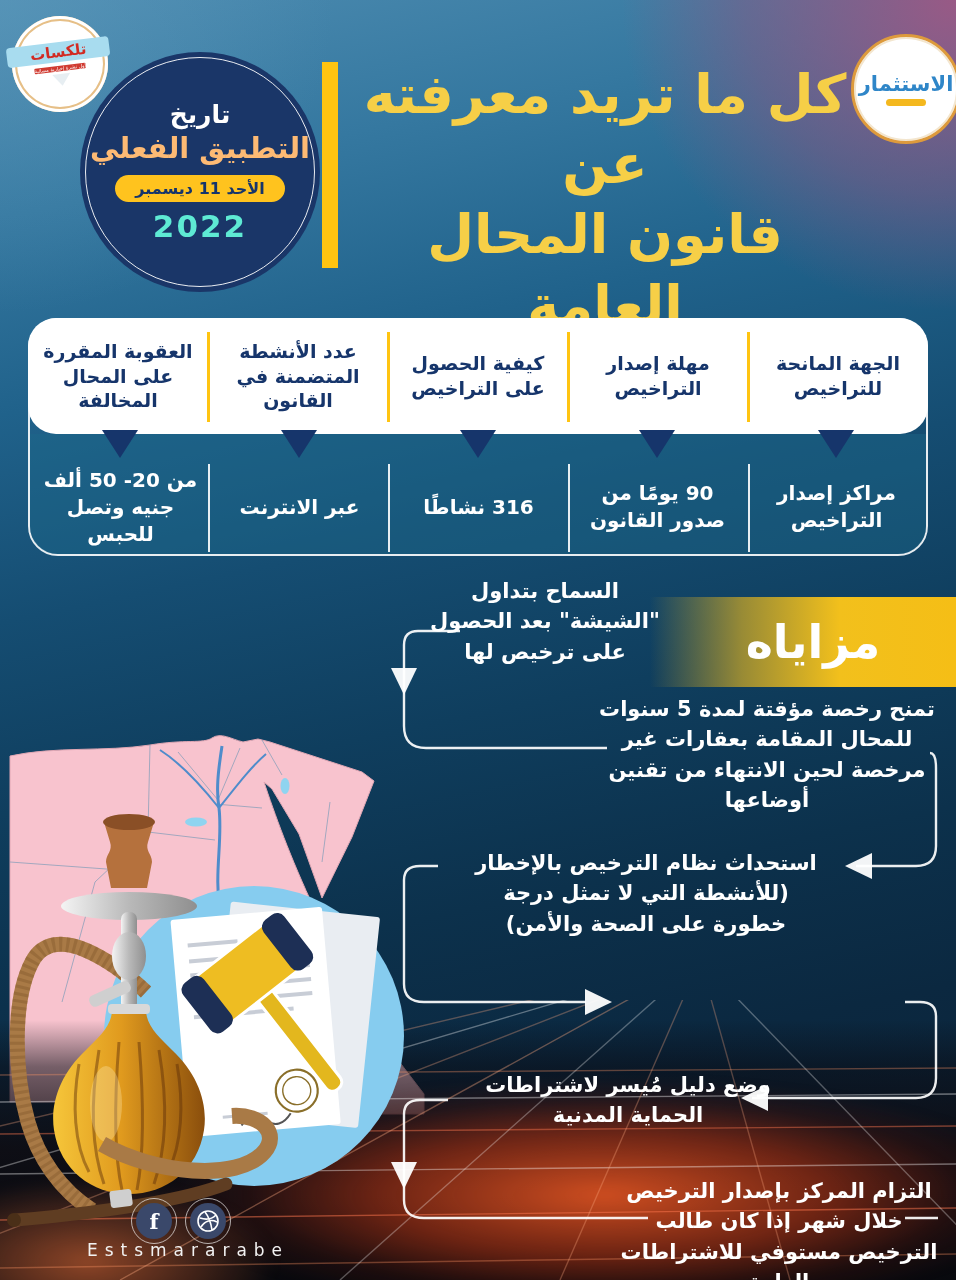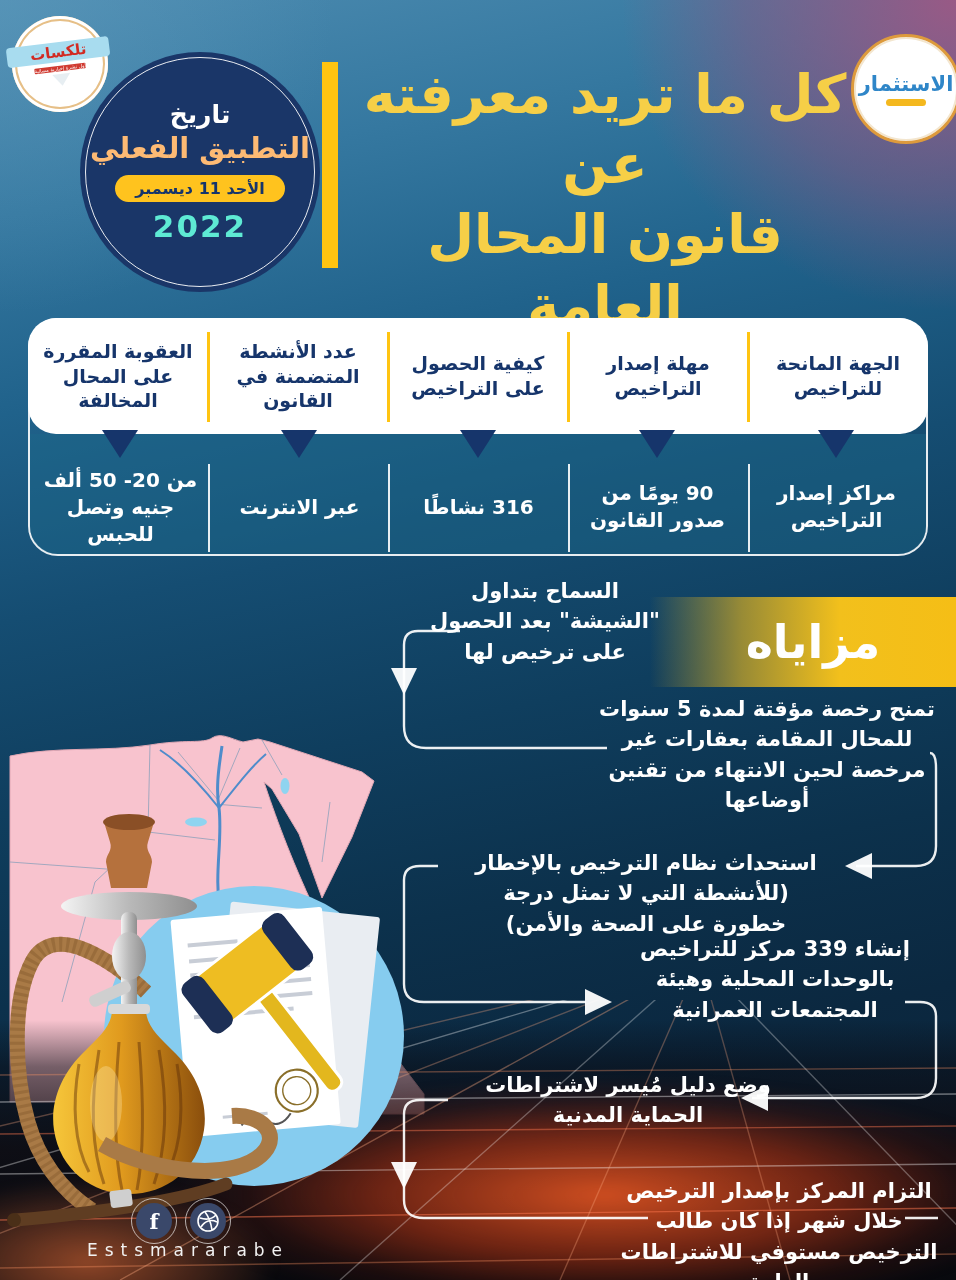--- a/index.html
+++ b/index.html
@@ -284,21 +284,20 @@
     <div class="wsep" style="left:538px"></div>
     <div class="wsep" style="left:718px"></div>
   </div>
 
   <div class="abs banner">
     <span>مزاياه</span>
   </div>
   <div class="abs benefit b1">السماح بتداول "الشيشة" بعد الحصول على ترخيص لها</div>
   <div class="abs benefit b2">تمنح رخصة مؤقتة لمدة 5 سنوات للمحال المقامة بعقارات غير مرخصة لحين الانتهاء من تقنين أوضاعها</div>
   <div class="abs benefit b3">استحداث نظام الترخيص بالإخطار (للأنشطة التي لا تمثل درجة خطورة على الصحة والأمن)</div>
-  <div class="abs benefit b4">إنشاء 339 مركز للتراخيص بالوحدات المحلية وهيئة المجتمعات العمرانية</div>
   <div class="abs benefit b5">وضع دليل مُيسر لاشتراطات الحماية المدنية</div>
   <div class="abs benefit b6">التزام المركز بإصدار الترخيص خلال شهر إذا كان طالب الترخيص مستوفي للاشتراطات العامة</div>
 
   <div class="abs soc fb">
     <div class="inner">
         <span style="font-family:'DejaVu Serif',serif;">f</span>
       </div>
   </div>
   <div class="abs soc db">
     <div class="inner">

